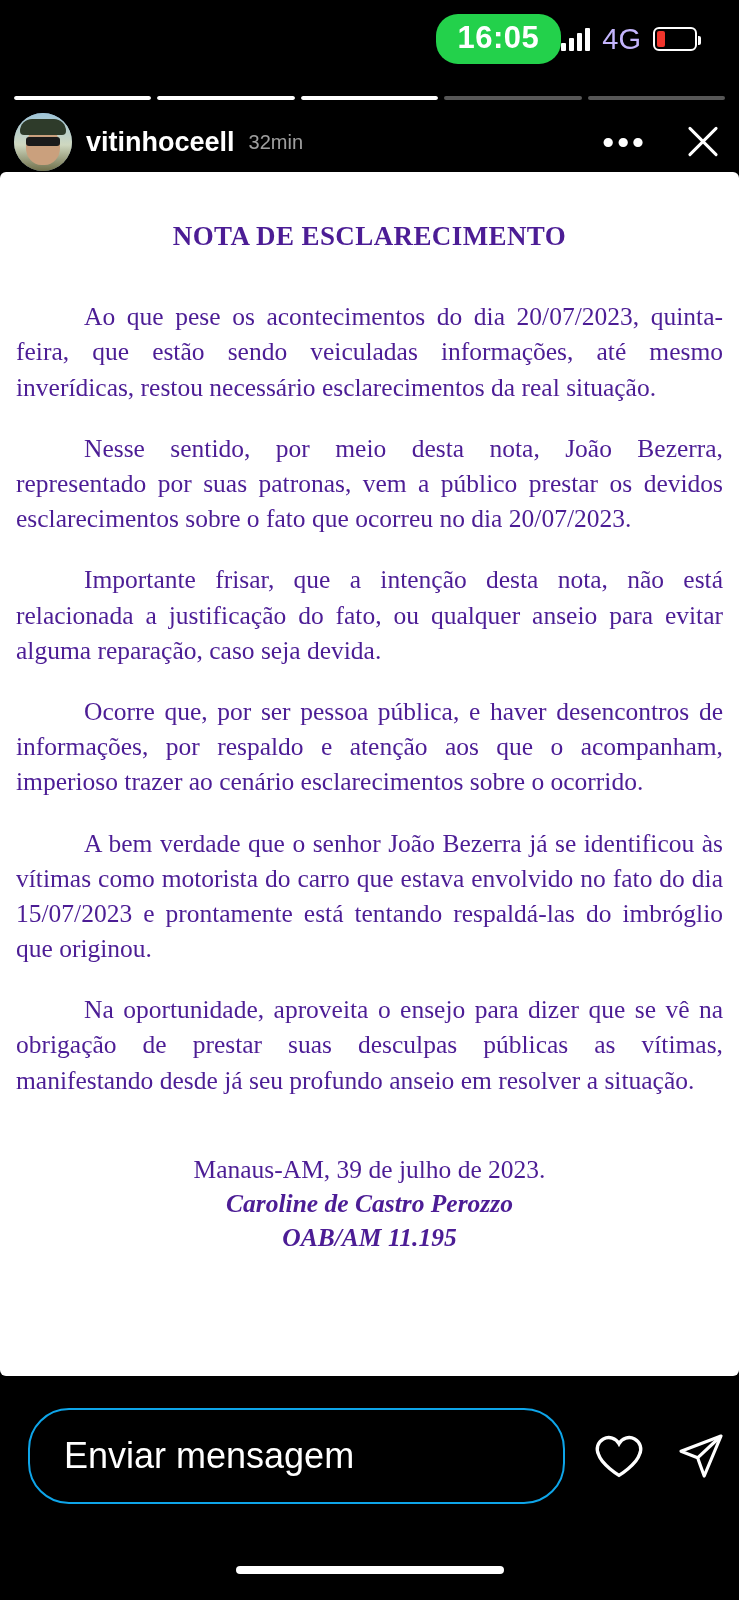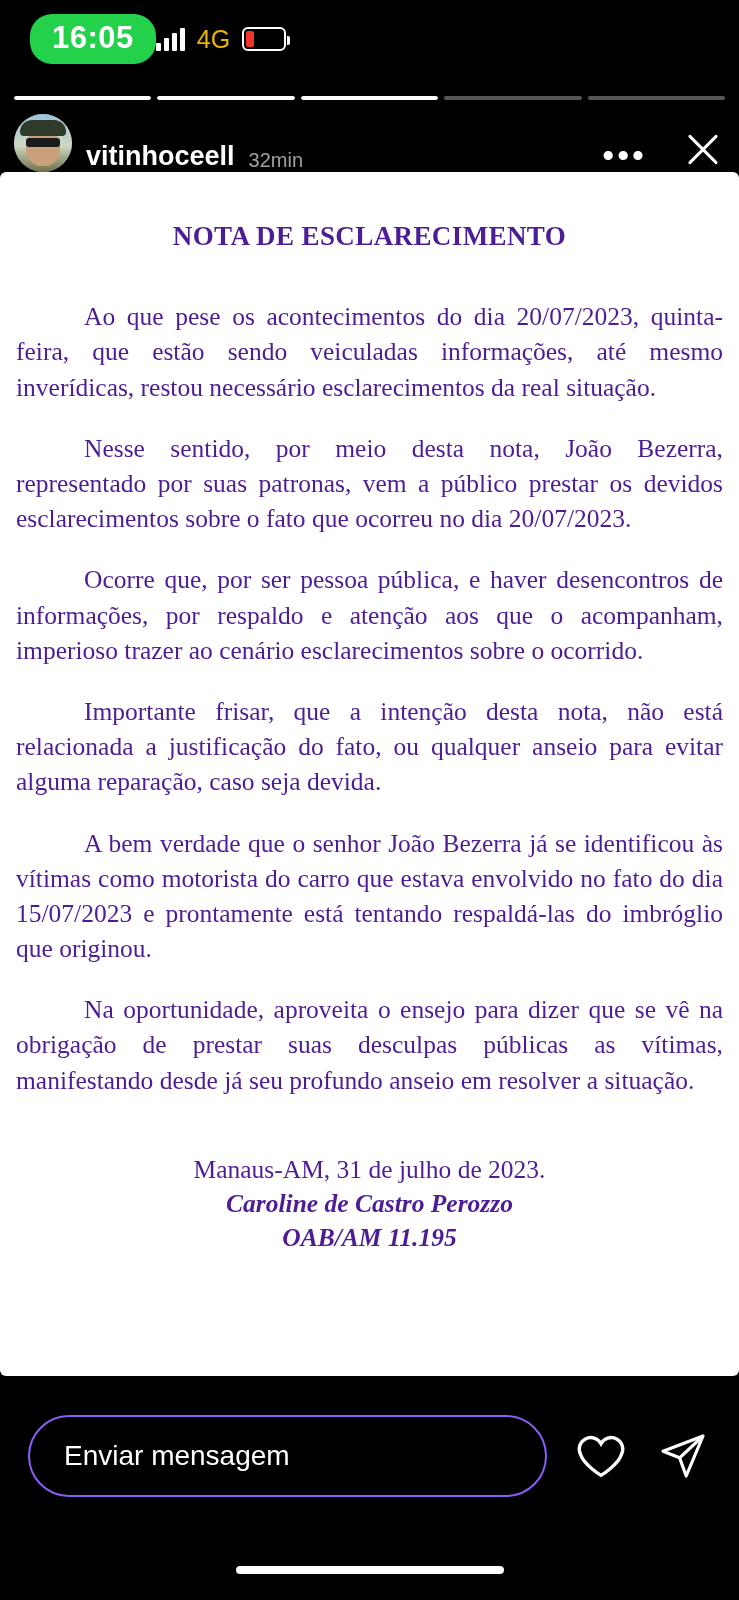--- a/index.html
+++ b/index.html
@@ -17,22 +17,22 @@
     background: #000;
   }
 
   
   .statusbar {
     position: absolute;
     top: 0; left: 0; right: 0;
     height: 78px;
     display: flex;
     align-items: center;
-    justify-content: flex-start;
-    padding: 0 30px;
+    justify-content: flex-end;
+    padding: 0 42px;
   }
   .clock-pill {
     background: #23d14b;
     color: #ffffff;
     font-size: 31px;
     font-weight: 600;
     letter-spacing: 0.5px;
     border-radius: 22px;
     padding: 6px 22px 8px 22px;
     line-height: 1.15;
@@ -52,22 +52,22 @@
     display: block;
     width: 5px;
     background: #ffffff;
     border-radius: 1px;
   }
   .signal i:nth-child(1) { height: 8px; }
   .signal i:nth-child(2) { height: 13px; }
   .signal i:nth-child(3) { height: 18px; }
   .signal i:nth-child(4) { height: 23px; }
   .net-label {
-    color: #eab308;
-    font-size: 25px;
+    color: #c4b5fd;
+    font-size: 29px;
     font-weight: 500;
   }
   .battery {
     position: relative;
     width: 44px;
     height: 24px;
     border: 2.5px solid #ffffff;
     border-radius: 6px;
     display: flex;
     align-items: center;
@@ -114,21 +114,21 @@
   }
 
   
   .story-header {
     position: absolute;
     top: 112px;
     left: 14px;
     right: 14px;
     height: 60px;
     display: flex;
-    align-items: flex-end;
+    align-items: center;
     gap: 14px;
   }
   .avatar {
     width: 58px;
     height: 58px;
     border-radius: 50%;
     overflow: hidden;
     position: relative;
     flex: 0 0 auto;
     background: #6f8aa0;
@@ -244,26 +244,26 @@
     right: 0;
     bottom: 92px;
     height: 104px;
     display: flex;
     align-items: center;
     padding: 0 28px;
     gap: 26px;
   }
   .msg-input {
     flex: 1;
-    height: 82px;
-    border: 2px solid #8b5cf6;
+    height: 96px;
+    border: 2px solid #0ea5e9;
     border-radius: 41px;
     background: transparent;
     color: #ffffff;
-    font-size: 28px;
+    font-size: 36px;
     font-family: "Liberation Sans", sans-serif;
     padding: 0 34px;
     outline: none;
   }
   .msg-input::placeholder { color: #ffffff; opacity: 1; }
   .icon-btn {
     width: 56px;
     height: 56px;
     flex: 0 0 auto;
     display: flex;
@@ -334,25 +334,25 @@
     <div class="header-spacer"></div>
     <div class="more-icon">•••</div>
     <div class="close-icon"></div>
   </div>
 
   <div class="doc-card">
     <div class="doc-inner">
       <div class="doc-title">NOTA DE ESCLARECIMENTO</div>
       <p class="doc-p">Ao que pese os acontecimentos do dia 20/07/2023, quinta-feira, que estão sendo veiculadas informações, até mesmo inverídicas, restou necessário esclarecimentos da real situação.</p>
       <p class="doc-p">Nesse sentido, por meio desta nota, João Bezerra, representado por suas patronas, vem a público prestar os devidos esclarecimentos sobre o fato que ocorreu no dia 20/07/2023.</p>
+      <p class="doc-p">Importante frisar, que a intenção desta nota, não está relacionada a justificação do fato, ou qualquer anseio para evitar alguma reparação, caso seja devida.</p>
       <p class="doc-p">Ocorre que, por ser pessoa pública, e haver desencontros de informações, por respaldo e atenção aos que o acompanham, imperioso trazer ao cenário esclarecimentos sobre o ocorrido.</p>
-      <p class="doc-p">Importante frisar, que a intenção desta nota, não está relacionada a justificação do fato, ou qualquer anseio para evitar alguma reparação, caso seja devida.</p>
       <p class="doc-p">A bem verdade que o senhor João Bezerra já se identificou às vítimas como motorista do carro que estava envolvido no fato do dia 15/07/2023 e prontamente está tentando respaldá-las do imbróglio que originou.</p>
       <p class="doc-p">Na oportunidade, aproveita o ensejo para dizer que se vê na obrigação de prestar suas desculpas públicas as vítimas, manifestando desde já seu profundo anseio em resolver a situação.</p>
-      <p class="doc-p doc-place">Manaus-AM, 31 de julho de 2023.</p>
+      <p class="doc-p doc-place">Manaus-AM, 39 de julho de 2023.</p>
       <div class="sig-block sig-1">
         <div>Caroline de Castro Perozzo</div>
         <div>OAB/AM 11.195</div>
       </div>
 
     </div>
   </div>
 
   <div class="bottom-bar">
     <input class="msg-input" type="text" placeholder="Enviar mensagem" style="">

